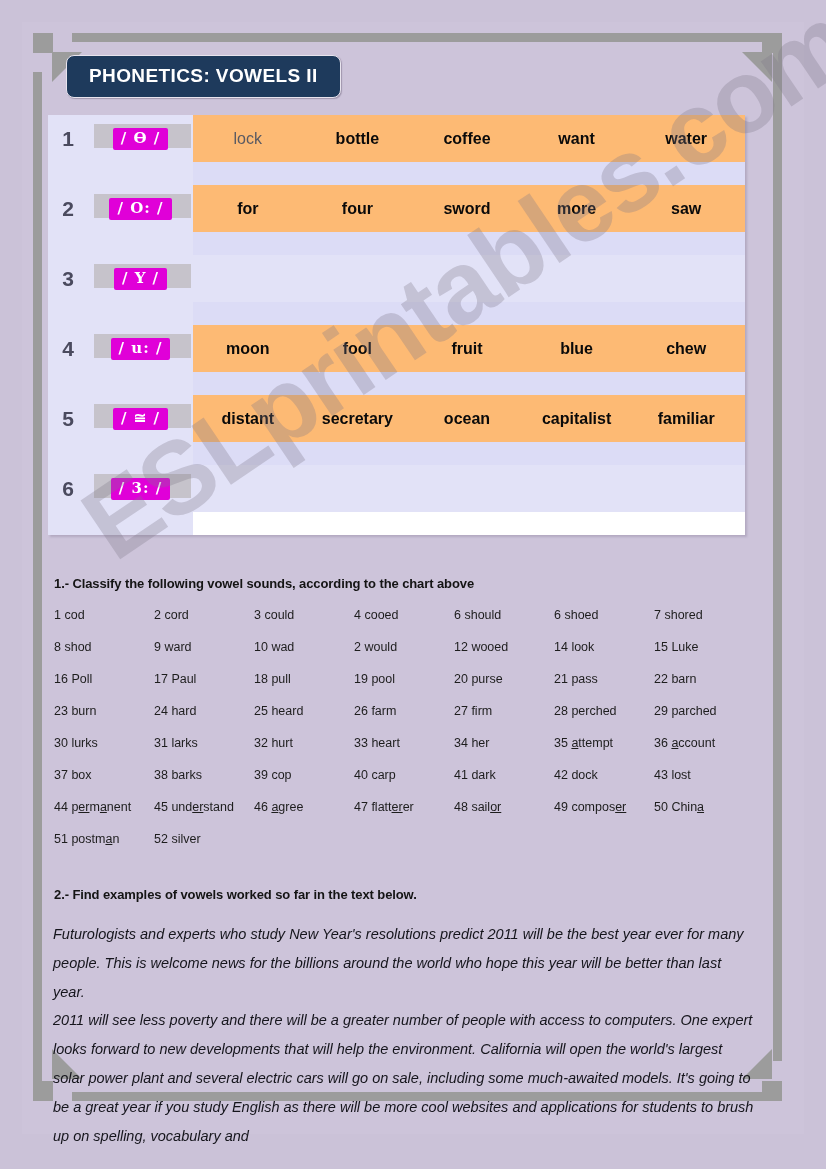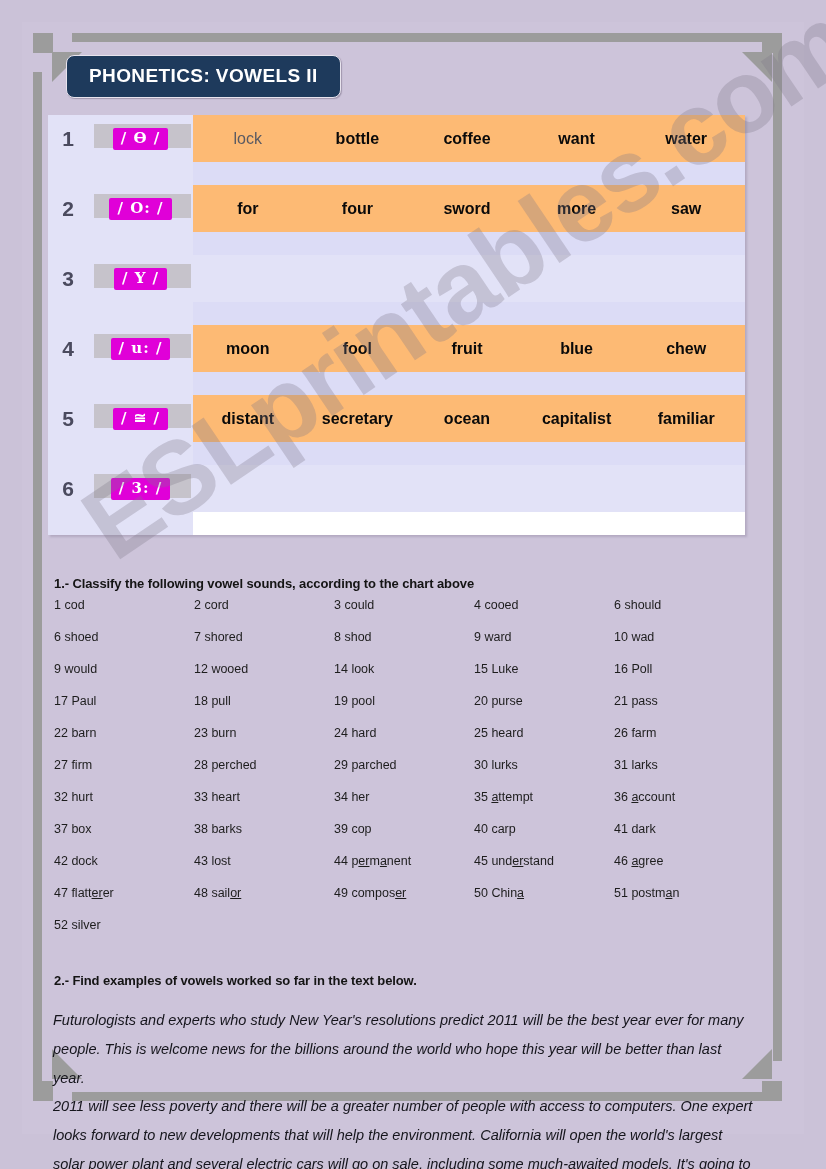--- a/index.html
+++ b/index.html
@@ -189,24 +189,24 @@
     font-size: 13px;
     font-weight: bold;
     color: #141414;
     margin-top: 41px;
     margin-left: 6px;
     letter-spacing: -0.1px;
   }
 
   
   #word-grid {
-    margin-top: 7px;
+    margin-top: 17px;
     margin-left: 6px;
     display: grid;
-    grid-template-columns: repeat(5, 1fr);
+    grid-template-columns: repeat(7, 1fr);
     row-gap: 18px;
     column-gap: 0px;
   }
   .wg-item {
     font-size: 12.5px;
     color: #1d1d1d;
     white-space: nowrap;
   }
   .wg-item u { text-decoration: underline; }
 
@@ -384,21 +384,21 @@
         <div class="wg-item">1 cod</div>
         <div class="wg-item">2 cord</div>
         <div class="wg-item">3 could</div>
         <div class="wg-item">4 cooed</div>
         <div class="wg-item">6 should</div>
         <div class="wg-item">6 shoed</div>
         <div class="wg-item">7 shored</div>
         <div class="wg-item">8 shod</div>
         <div class="wg-item">9 ward</div>
         <div class="wg-item">10 wad</div>
-        <div class="wg-item">9 would</div>
+        <div class="wg-item">2 would</div>
         <div class="wg-item">12 wooed</div>
         <div class="wg-item">14 look</div>
         <div class="wg-item">15 Luke</div>
         <div class="wg-item">16 Poll</div>
         <div class="wg-item">17 Paul</div>
         <div class="wg-item">18 pull</div>
         <div class="wg-item">19 pool</div>
         <div class="wg-item">20 purse</div>
         <div class="wg-item">21 pass</div>
         <div class="wg-item">22 barn</div>

